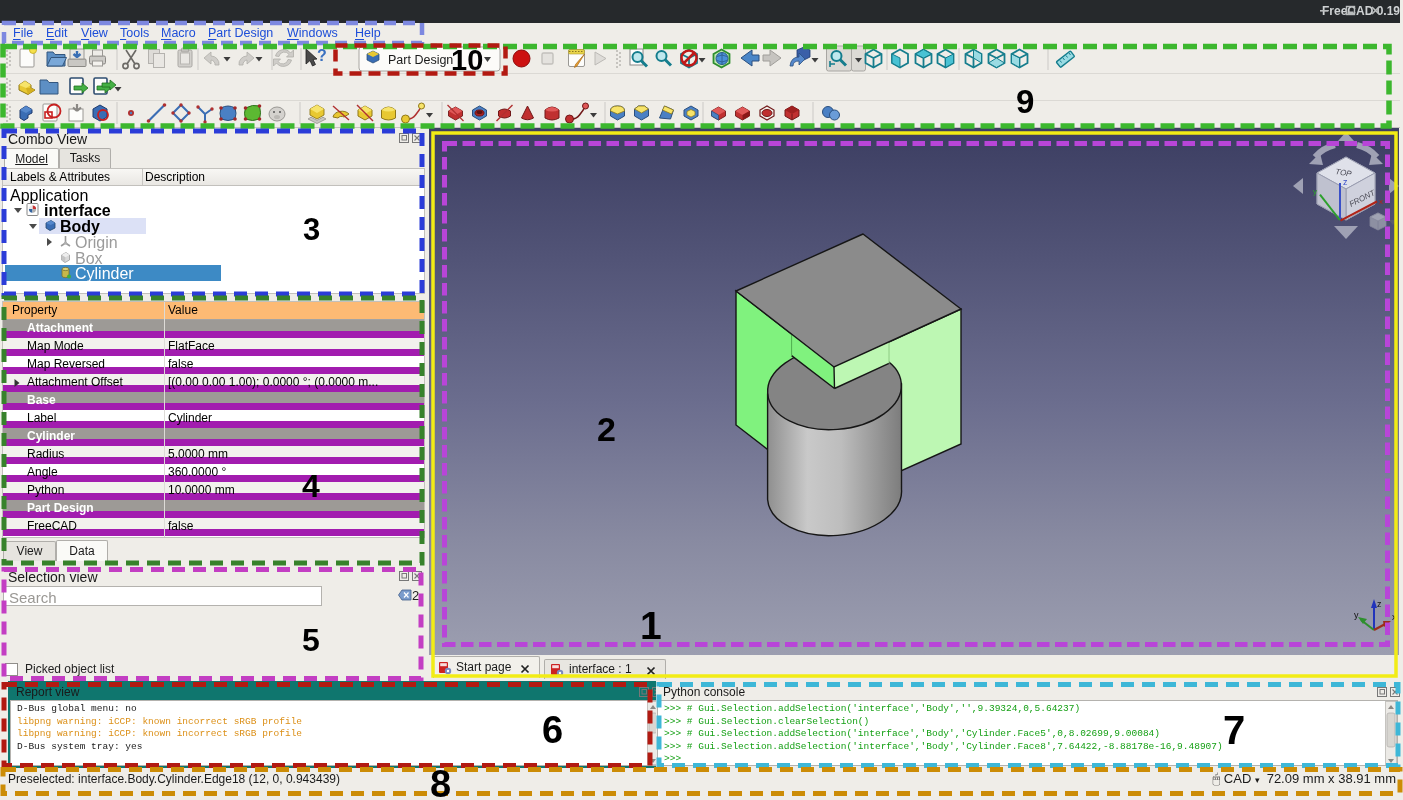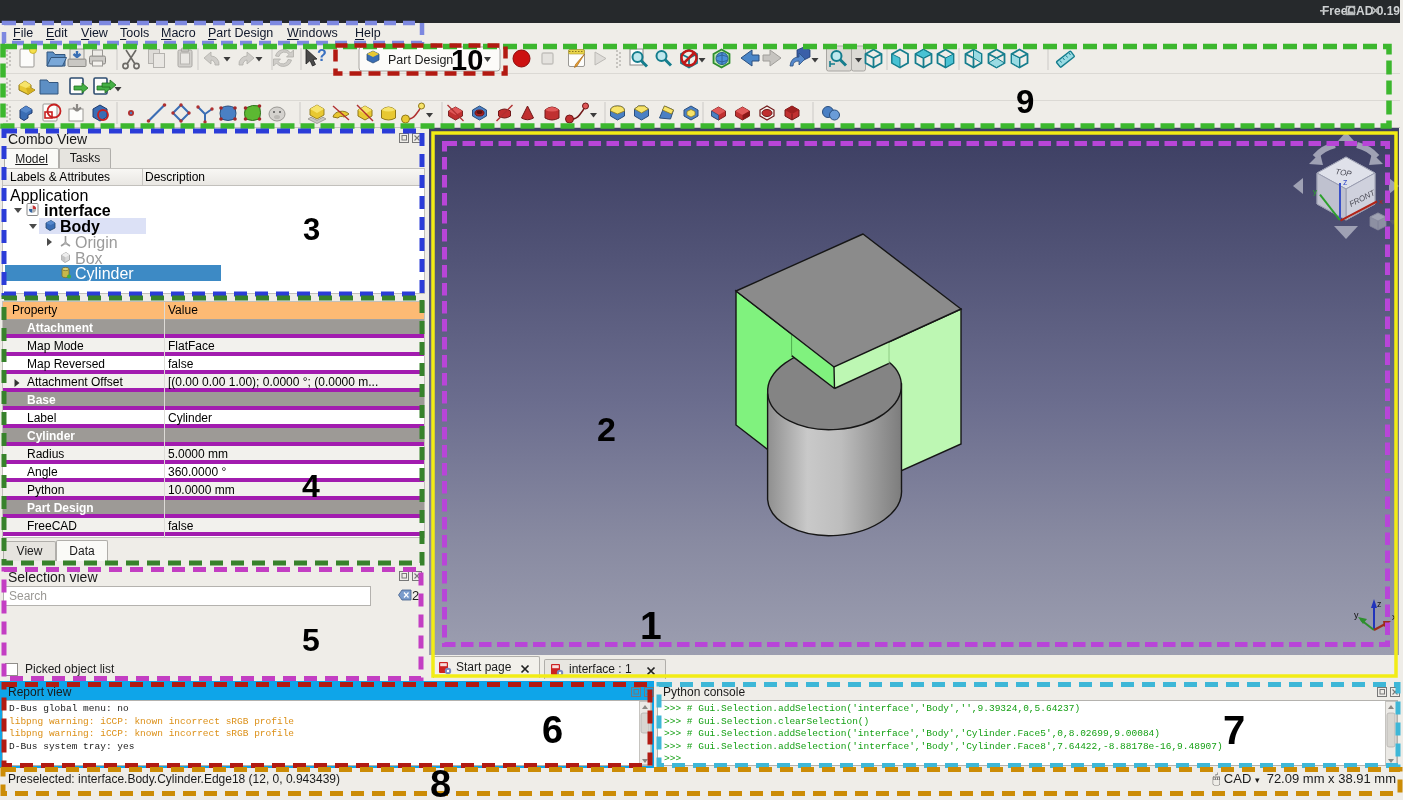--- a/index.html
+++ b/index.html
@@ -1,36 +1,36 @@
 <!DOCTYPE html>
 <html><head>
 <meta charset="utf-8">
 <style>
 * { margin:0; padding:0; box-sizing:border-box; }
 html,body { width:1403px; height:800px; overflow:hidden; }
 body { font-family:"Liberation Sans", sans-serif; background:#efede8; position:relative; }
 .abs { position:absolute; }
 #titlebar { left:0; top:0; width:1400px; height:23px; background:#26292c; }
 #titlebar .t { width:100%; text-align:right; color:#ced1d3; font-size:12px; font-weight:bold; line-height:22px; }
-#menubar { left:0; top:23px; width:1400px; height:21px; background:#efede8; font-size:12.5px; color:#0f172a; }
+#menubar { left:0; top:23px; width:1400px; height:21px; background:#efede8; font-size:12.5px; color:#1d4ed8; }
 #menubar span { position:absolute; top:3px; }
 #menubar u { text-decoration:underline; text-underline-offset:2px; }
 #toolbars { left:0; top:44px; width:1400px; height:84px; background:#efede8; }
 .tbline { position:absolute; left:0; width:1400px; height:1px; background:#dbd9d4; }
 #dock { left:0; top:128px; width:427px; height:552px; background:#efede8; }
 .paneltitle { position:absolute; font-size:14px; color:#1a1a1a; }
 .white { background:#ffffff; border:1px solid #b4b2ae; position:absolute; }
 .tab { position:absolute; font-size:12px; color:#1a1a1a; text-align:center; border:1px solid #b0aeaa; border-bottom:none; border-radius:2px 2px 0 0; }
 .tab.on { background:#fafaf7; }
 .tab.off { background:#e6e4df; }
 #viewport { left:429px; top:128px; width:970px; height:527px; background:linear-gradient(180deg,#3c3e62 0%, #525477 25%, #6b6d8e 52%, #888aa1 78%, #9c9eb0 100%); }
 .mono { font-family:"Liberation Mono", monospace; font-size:9.5px; line-height:12.6px; white-space:pre; }
 #statusbar { left:0; top:768px; width:1403px; height:32px; background:#efede8; font-size:12px; color:#1a1a1a; }
 #overlay { left:0; top:0; width:1403px; height:800px; z-index:50; pointer-events:none; }
-.prow { position:relative; height:18px; border-bottom:4px solid #a21caf; }
+.prow { position:relative; height:18px; border-bottom:7px solid #a21caf; }
 .prow .pn { position:absolute; top:1px; }
 .phead { background:#fdba74; border-bottom:1px solid #a3a3a3; }
 .pgroup { background:#9d9a96; color:#fff; font-weight:bold; }
 .podd { background:#f2f1ed; }
 #proptable::after { content:""; position:absolute; left:161px; top:0; width:1px; height:237px; background:#dddbd7; }
 .ptitle2 { font-size:12px; color:#1a1a1a; position:absolute; }
 .scrollv { position:absolute; width:12px; background:#eceae6; border:1px solid #c6c4c0; }
 .mditab { position:absolute; border:1px solid #b0aeaa; border-bottom:none; border-radius:2px 2px 0 0; font-size:12px; color:#1a1a1a; }
 </style>
 </head>
@@ -547,21 +547,21 @@
  <div class="tab off" style="left:3px;top:413px;width:53px;height:20px;line-height:19px;">View</div>
  <div class="tab on" style="left:56px;top:412px;width:52px;height:21px;line-height:20px;">Data</div>
 
  <span class="paneltitle" style="left:8px;top:441px">Selection view</span>
  <svg class="abs" style="left:399px;top:443px" width="24" height="10" viewBox="0 0 24 10">
   <rect x="0.5" y="0.5" width="9" height="9" fill="none" stroke="#777"></rect>
       <rect x="3" y="2.5" width="4.5" height="4.5" fill="none" stroke="#777"></rect>
   <rect x="13.5" y="0.5" width="9" height="9" fill="none" stroke="#777"></rect>
       <path d="M15.5 2.5 l5 5 M20.5 2.5 l-5 5" stroke="#777" stroke-width="1.1"></path>
  </svg>
- <div class="white" style="left:3px;top:458px;width:368px;height:20px;font-size:12px;color:#9a9894">
+ <div class="white" style="left:3px;top:458px;width:319px;height:20px;font-size:15px;color:#9a9894">
       <span class="abs" style="left:5px;top:2px">Search</span>
     </div>
  <svg class="abs" style="left:398px;top:461px" width="15" height="12" viewBox="0 0 15 12">
       <path d="M4 1 L13 1 L13 11 L4 11 L0.5 6 Z" fill="#7a9ccc" stroke="#44608c" stroke-width="0.8"></path>
       <path d="M6 3.5 l4.5 5 M10.5 3.5 l-4.5 5" stroke="#fff" stroke-width="1.2"></path>
     </svg>
  <span class="abs" style="left:412px;top:460px;font-size:13px;color:#222">2</span>
  <div class="abs" style="left:5px;top:535px;width:13px;height:13px;background:#fff;border:1px solid #908e8a"></div>
  <span class="abs" style="left:25px;top:534px;font-size:12px;color:#222">Picked object list</span>
 </div>
@@ -655,21 +655,21 @@
         <rect x="2.2" y="2.2" width="6.6" height="3" fill="#fff" opacity="0.85"></rect>
         <circle cx="10" cy="10" r="3.2" fill="#7a88c0"></circle>
         <circle cx="10" cy="10" r="1.2" fill="#fff"></circle>
       </svg>
    <span class="abs" style="left:24px;top:2px">interface : 1</span>
    <svg class="abs" style="left:101px;top:6px" width="10" height="10" viewBox="0 0 10 10">
         <path d="M1.5 1.5 L8.5 8.5 M8.5 1.5 L1.5 8.5" stroke="#222" stroke-width="1.7"></path>
       </svg>
  </div>
 </div>
-<div id="reportview" class="abs" style="left:0;top:681px;width:654px;height:87px;background:#0ea5e9">
+<div id="reportview" class="abs" style="left:8px;top:681px;width:654px;height:87px;background:#0f766e">
  <span class="ptitle2" style="left:8px;top:4px">Report view</span>
  <svg class="abs" style="left:631px;top:6px" width="24" height="10" viewBox="0 0 24 10">
   <rect x="0.5" y="0.5" width="9" height="9" fill="none" stroke="#777"></rect>
       <rect x="3" y="2.5" width="4.5" height="4.5" fill="none" stroke="#777"></rect>
   <rect x="13.5" y="0.5" width="9" height="9" fill="none" stroke="#777"></rect>
       <path d="M15.5 2.5 l5 5 M20.5 2.5 l-5 5" stroke="#777" stroke-width="1.1"></path>
  </svg>
  <div class="white" style="left:2px;top:19px;width:650px;height:66px">
   <div class="mono" style="position:absolute;left:6px;top:2px;color:#1a1a1a">D-Bus global menu: no
 <span style="color:#dc9018">libpng warning: iCCP: known incorrect sRGB profile</span>

